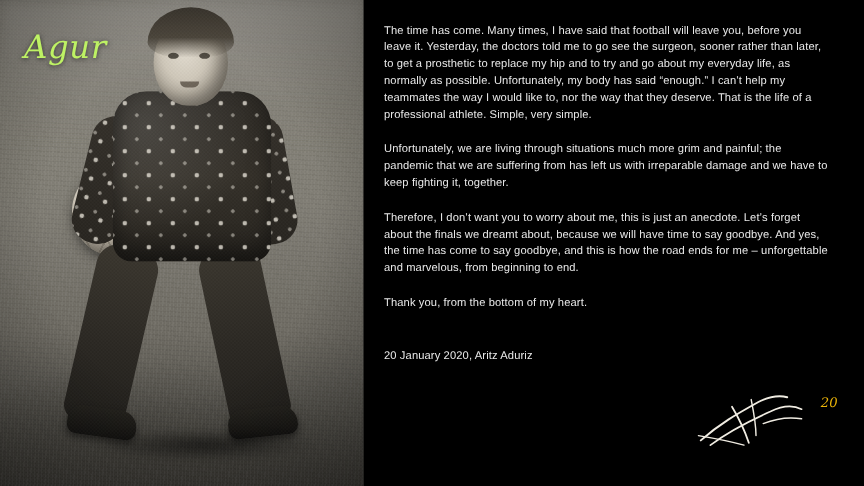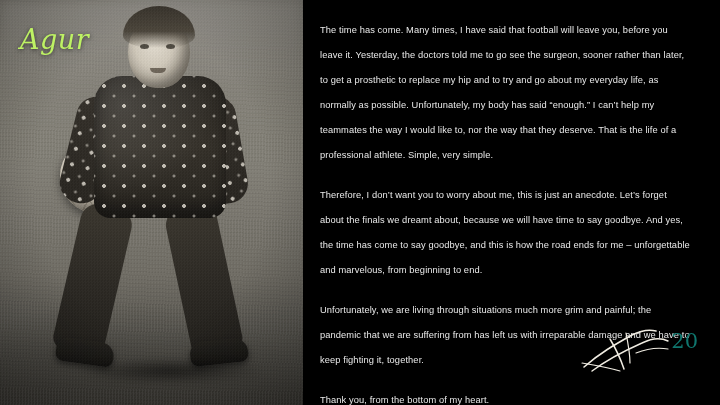--- a/index.html
+++ b/index.html
@@ -242,21 +242,21 @@
   .letter-body {
     position: absolute;
     left: 17px;
     top: 18px;
     width: 372px;
   }
   .letter-body p {
     margin: 0 0 15px 0;
     color: #e9e9e9;
     font-size: 9.3px;
-    line-height: 25px;
+    line-height: 14px;
     letter-spacing: .1px;
   }
   .letter-body p.signoff {
     margin-bottom: 30px;
   }
   .letter-date {
     margin: 0;
     color: #e9e9e9;
     font-size: 9.3px;
     line-height: 16.3px;
@@ -269,22 +269,23 @@
     bottom: 30px;
     width: 118px;
     height: 52px;
   }
   .signature svg { display: block; }
   .sig-number {
     position: absolute;
     right: 0;
     top: 6px;
     font-family: "DejaVu Serif", serif;
-    font-size: 21px;
-    color: #0f766e;
+    font-style: italic;
+    font-size: 11px;
+    color: #eab308;
   }
 </style>
 </head>
 <body>
 
 <div id="screenshot">
 
   <div class="photo-panel">
     <div class="road"></div>
     <div class="road-blur-top"></div>
@@ -319,22 +320,22 @@
 
     <div class="vignette"></div>
     <div class="grain"></div>
 
     <div class="agur">Agur</div>
   </div>
 
   <div class="letter-panel">
     <div class="letter-body">
       <p>The time has come. Many times, I have said that football will leave you, before you leave it. Yesterday, the doctors told me to go see the surgeon, sooner rather than later, to get a prosthetic to replace my hip and to try and go about my everyday life, as normally as possible. Unfortunately, my body has said “enough.” I can’t help my teammates the way I would like to, nor the way that they deserve. That is the life of a professional athlete. Simple, very simple.</p>
+      <p>Unfortunately, we are living through situations much more grim and painful; the pandemic that we are suffering from has left us with irreparable damage and we have to keep fighting it, together.</p>
       <p>Therefore, I don’t want you to worry about me, this is just an anecdote. Let’s forget about the finals we dreamt about, because we will have time to say goodbye. And yes, the time has come to say goodbye, and this is how the road ends for me – unforgettable and marvelous, from beginning to end.</p>
-      <p>Unfortunately, we are living through situations much more grim and painful; the pandemic that we are suffering from has left us with irreparable damage and we have to keep fighting it, together.</p>
       <p class="signoff">Thank you, from the bottom of my heart.</p>
       <p class="letter-date">20 January 2020, Aritz Aduriz</p>
     </div>
 
     <div class="signature">
       <svg width="118" height="52" viewBox="0 0 118 52" fill="none" xmlns="http://www.w3.org/2000/svg" aria-hidden="true">
         <path d="M4 44 C20 30, 34 22, 52 12 C60 8, 68 6, 76 8" stroke="#f0ece2" stroke-width="1.6" stroke-linecap="round"></path>
         <path d="M12 48 C28 36, 44 28, 62 20 C70 16, 80 14, 88 18" stroke="#f0ece2" stroke-width="1.4" stroke-linecap="round"></path>
         <path d="M30 16 C36 26, 40 34, 44 46" stroke="#f0ece2" stroke-width="1.5" stroke-linecap="round"></path>
         <path d="M46 10 C48 20, 50 30, 50 40" stroke="#f0ece2" stroke-width="1.2" stroke-linecap="round"></path>

